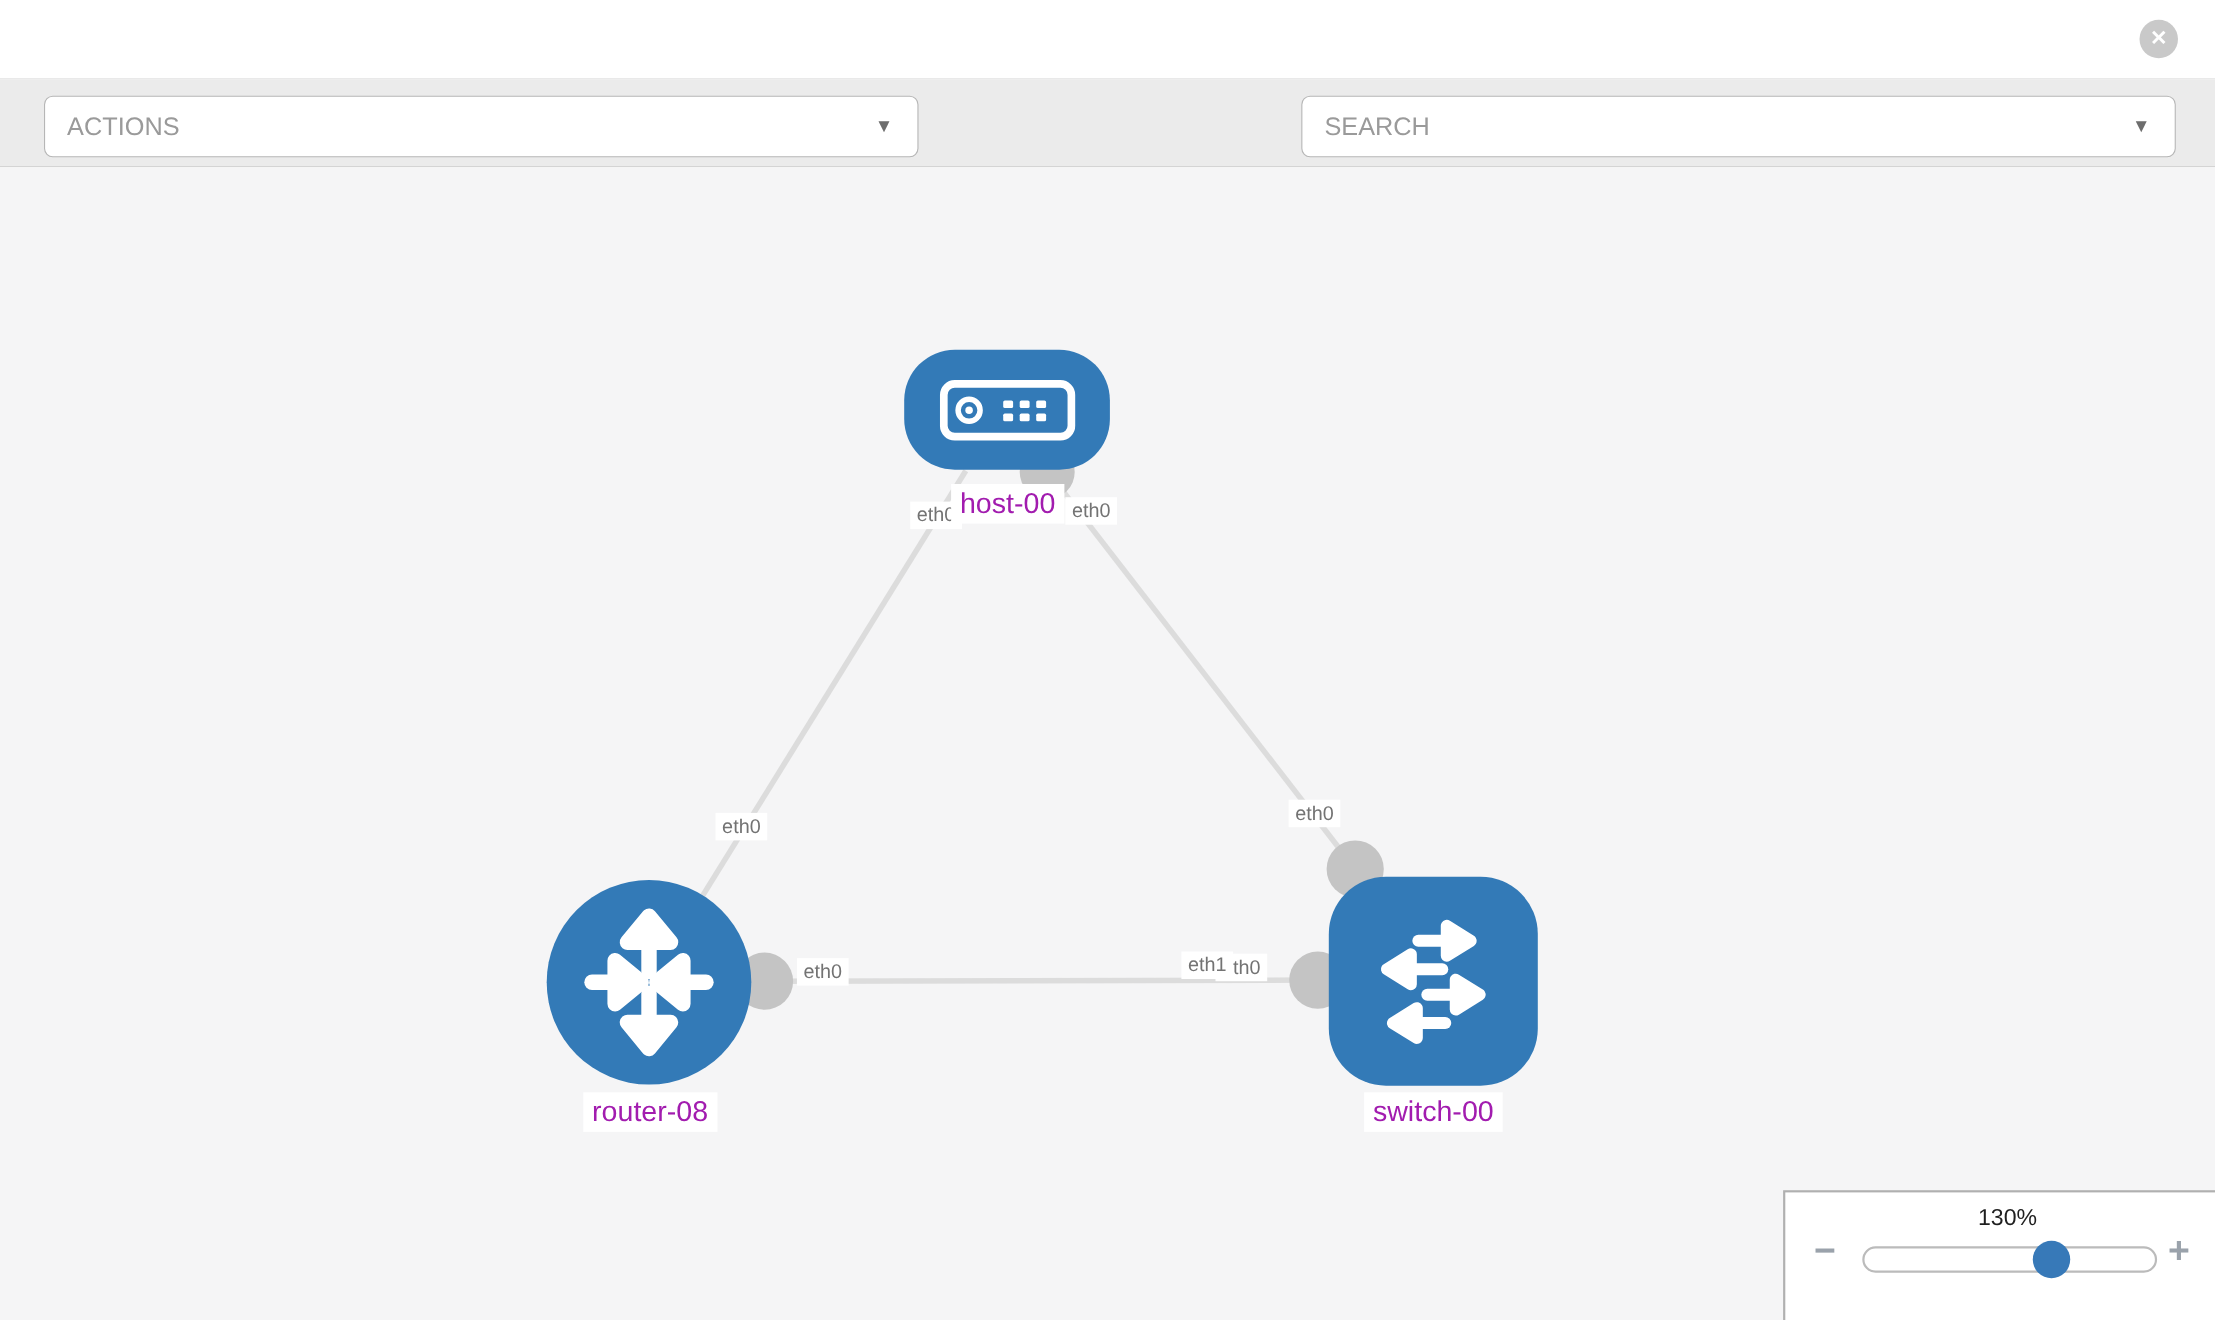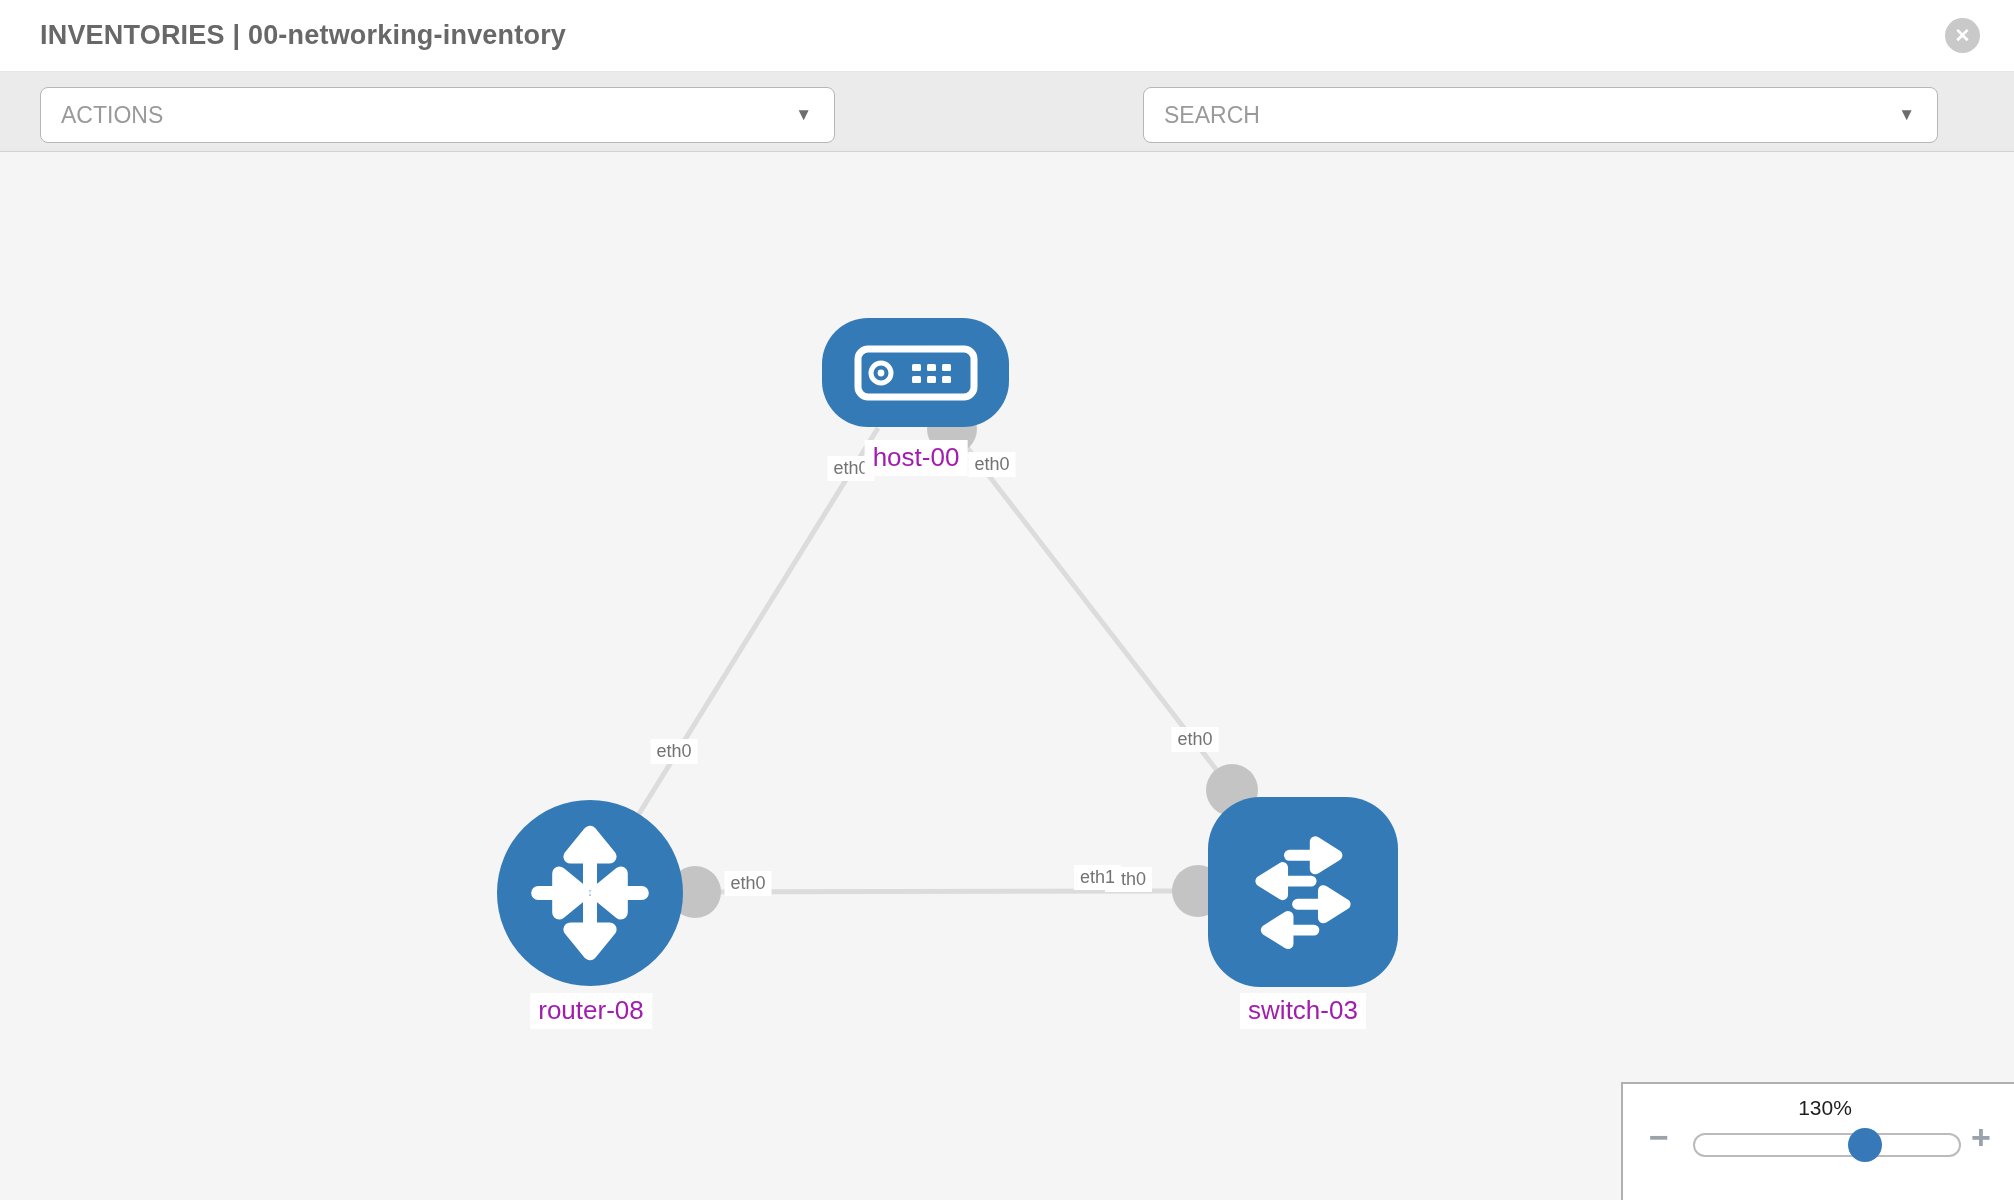--- a/index.html
+++ b/index.html
@@ -29,21 +29,21 @@
     position: absolute; top: 15px; height: 56px; width: 795px;
     background: #ffffff; border: 1px solid #b6b6b6; border-radius: 8px;
     display: flex; align-items: center; padding: 0 20px;
     font-size: 23px; color: #9a9a9a; cursor: pointer;
   }
   .fake-select .caret {
     position: absolute; right: 22px; top: 50%; transform: translateY(-50%);
     font-size: 17px; color: #6d6d6d;
   }
   .select-actions { left: 40px; }
-  .select-search { left: 1143px; }
+  .select-search { left: 1183px; }
   .tool-icon {
     position: absolute; top: 99px; width: 42px; height: 42px; cursor: pointer;
   }
   .tool-icon svg { width: 100%; height: 100%; }
   .icon-wrench { left: 1045px; }
   .icon-key { left: 1113px; }
 
   
   .canvas {
     position: absolute; left: 0; top: 152px; width: 2014px; height: 1048px;
@@ -90,23 +90,20 @@
   }
   .zoom-knob {
     position: absolute; left: 225px; top: 44px; width: 34px; height: 34px;
     border-radius: 50%; background: #3779b8; cursor: grab;
   }
 </style>
 </head>
 <body>
 
 <div class="header">
-  <div class="title">
-    <span>INVENTORIES</span><span> | </span><span>00-networking-inventory</span>
-  </div>
   <div class="close-btn">
     <span>✕</span>
   </div>
 </div>
 
 <div class="toolbar">
   <div class="fake-select select-actions">
     <span>ACTIONS</span>
     <span class="caret">▼</span>
   </div>
@@ -201,21 +198,21 @@
   <div class="iface-label" style="left:674px; top:587px;">eth0</div>
   <div class="iface-label" style="left:851px; top:304px;">eth0</div>
   <div class="iface-label" style="left:1195px; top:575px;">eth0</div>
   <div class="iface-label" style="left:992px; top:300px;">eth0</div>
   <div class="iface-label" style="left:748px; top:719px;">eth0</div>
   <div class="iface-label iface-left" style="left:1105px; top:715px;">eth0</div>
   <div class="iface-label iface-left" style="left:1074px; top:713px;">eth1</div>
 
   <div class="node-label" style="left:916px;  top:288px;">host-00</div>
   <div class="node-label" style="left:591px;  top:841px;">router-08</div>
-  <div class="node-label" style="left:1303px; top:841px;">switch-03</div>
+  <div class="node-label" style="left:1303px; top:841px;">switch-00</div>
 </div>
 
 <div class="zoom-panel">
   <div class="zoom-level">130%</div>
   <div class="zoom-minus">
     <span>−</span>
   </div>
   <div class="zoom-track"></div>
   <div class="zoom-knob"></div>
   <div class="zoom-plus">

